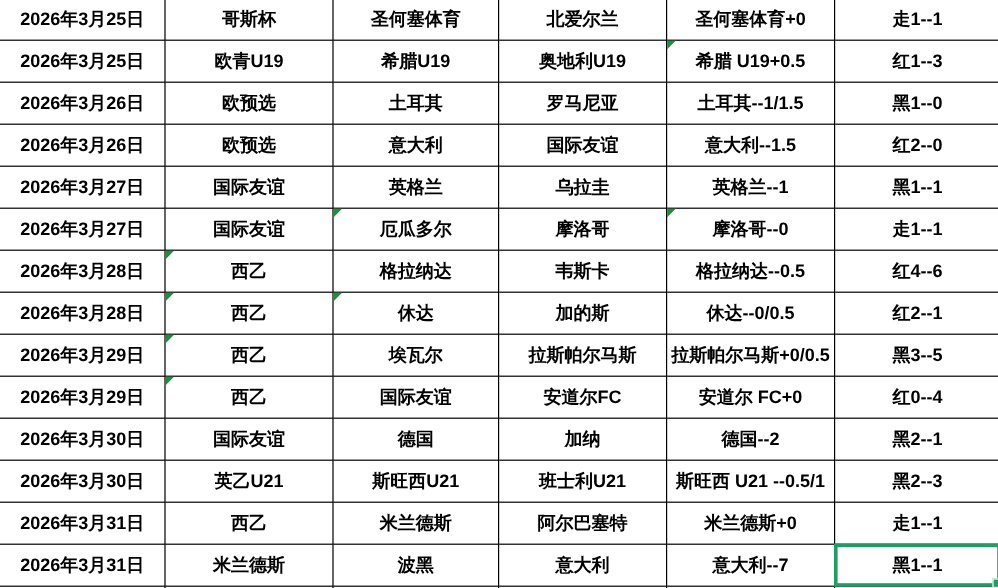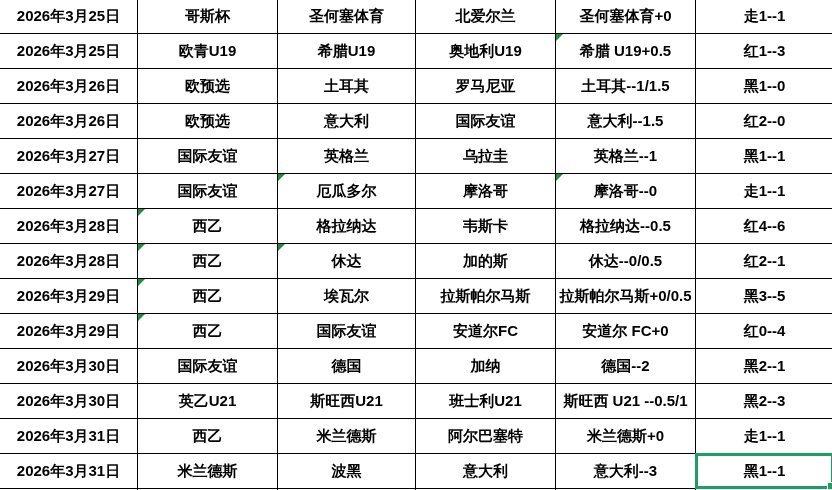--- a/index.html
+++ b/index.html
@@ -175,21 +175,21 @@
           <td class="col-home">米兰德斯</td>
           <td class="col-away">阿尔巴塞特</td>
           <td class="col-handicap">米兰德斯+0</td>
           <td class="col-result">走1--1</td>
         </tr>
         <tr class="row">
           <td class="col-date">2026年3月31日</td>
           <td class="col-league">米兰德斯</td>
           <td class="col-home">波黑</td>
           <td class="col-away">意大利</td>
-          <td class="col-handicap">意大利--3</td>
+          <td class="col-handicap">意大利--7</td>
           <td class="col-result selected">黑1--1<div class="sel">
               <div class="fill-handle"></div>
             </div></td>
         </tr>
         <tr class="row-partial">
           <td></td>
           <td></td>
           <td></td>
           <td></td>
           <td></td>

